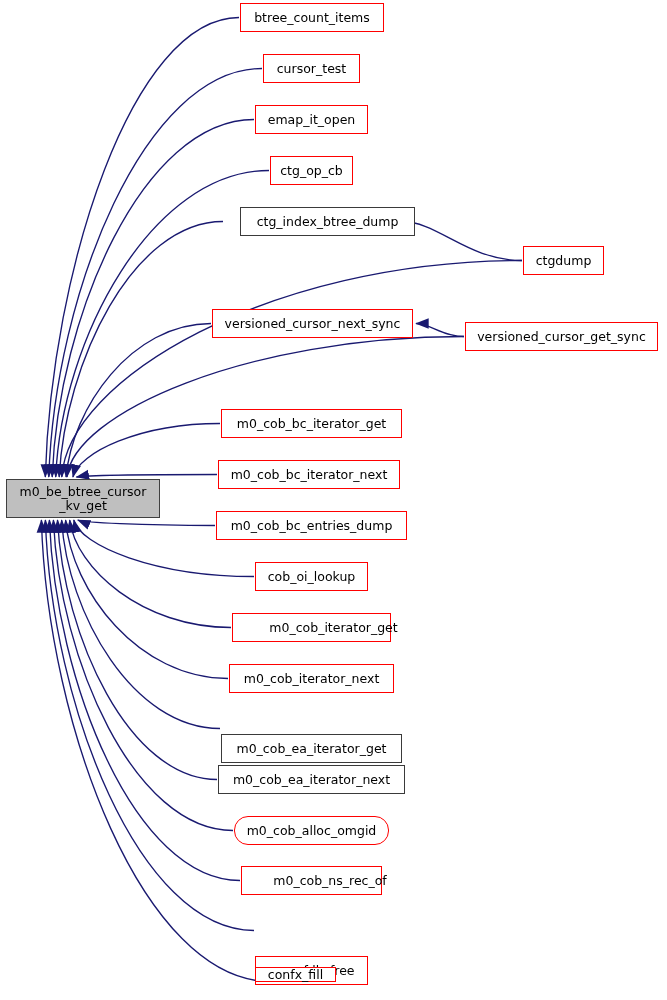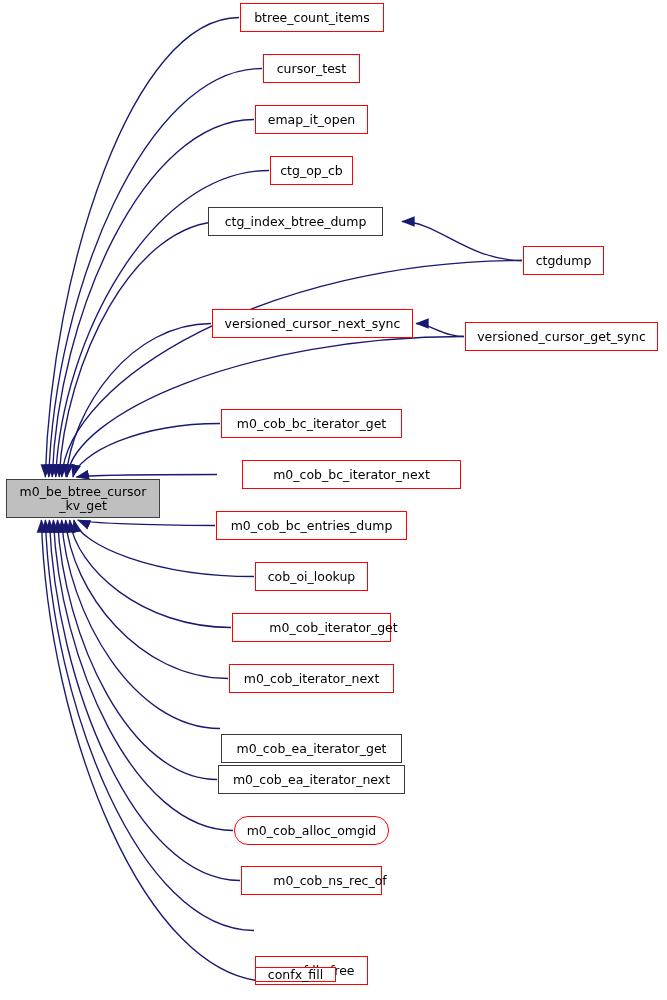--- a/index.html
+++ b/index.html
@@ -65,30 +65,30 @@
       </div>
       <div class="node red" style="left: 263px; top: 54px; width: 97px; height: 29px;">
         <span>cursor_test</span>
       </div>
       <div class="node red" style="left: 255px; top: 105px; width: 113px; height: 29px;">
         <span>emap_it_open</span>
       </div>
       <div class="node red" style="left: 270px; top: 156px; width: 83px; height: 29px;">
         <span>ctg_op_cb</span>
       </div>
-      <div class="node black" style="left: 208px; top: 207px; width: 175px; height: 29px;">
+      <div class="node black" style="left: 240px; top: 207px; width: 175px; height: 29px;">
         <span>ctg_index_btree_dump</span>
       </div>
       <div class="node red" style="left: 212px; top: 309px; width: 201px; height: 29px;">
         <span>versioned_cursor_next_sync</span>
       </div>
       <div class="node red" style="left: 221px; top: 409px; width: 181px; height: 29px;">
         <span>m0_cob_bc_iterator_get</span>
       </div>
-      <div class="node red" style="left: 218px; top: 460px; width: 219px; height: 29px; margin-left: 24px;">
+      <div class="node red" style="left: 218px; top: 460px; width: 182px; height: 29px;">
         <span>m0_cob_bc_iterator_next</span>
       </div>
       <div class="node red" style="left: 216px; top: 511px; width: 191px; height: 29px;">
         <span>m0_cob_bc_entries_dump</span>
       </div>
       <div class="node red" style="left: 255px; top: 562px; width: 113px; height: 29px;">
         <span>cob_oi_lookup</span>
       </div>
       <div class="node red" style="left: 232px; top: 613px; width: 159px; height: 29px; padding-left: 44px;">
         <span>m0_cob_iterator_get</span>

